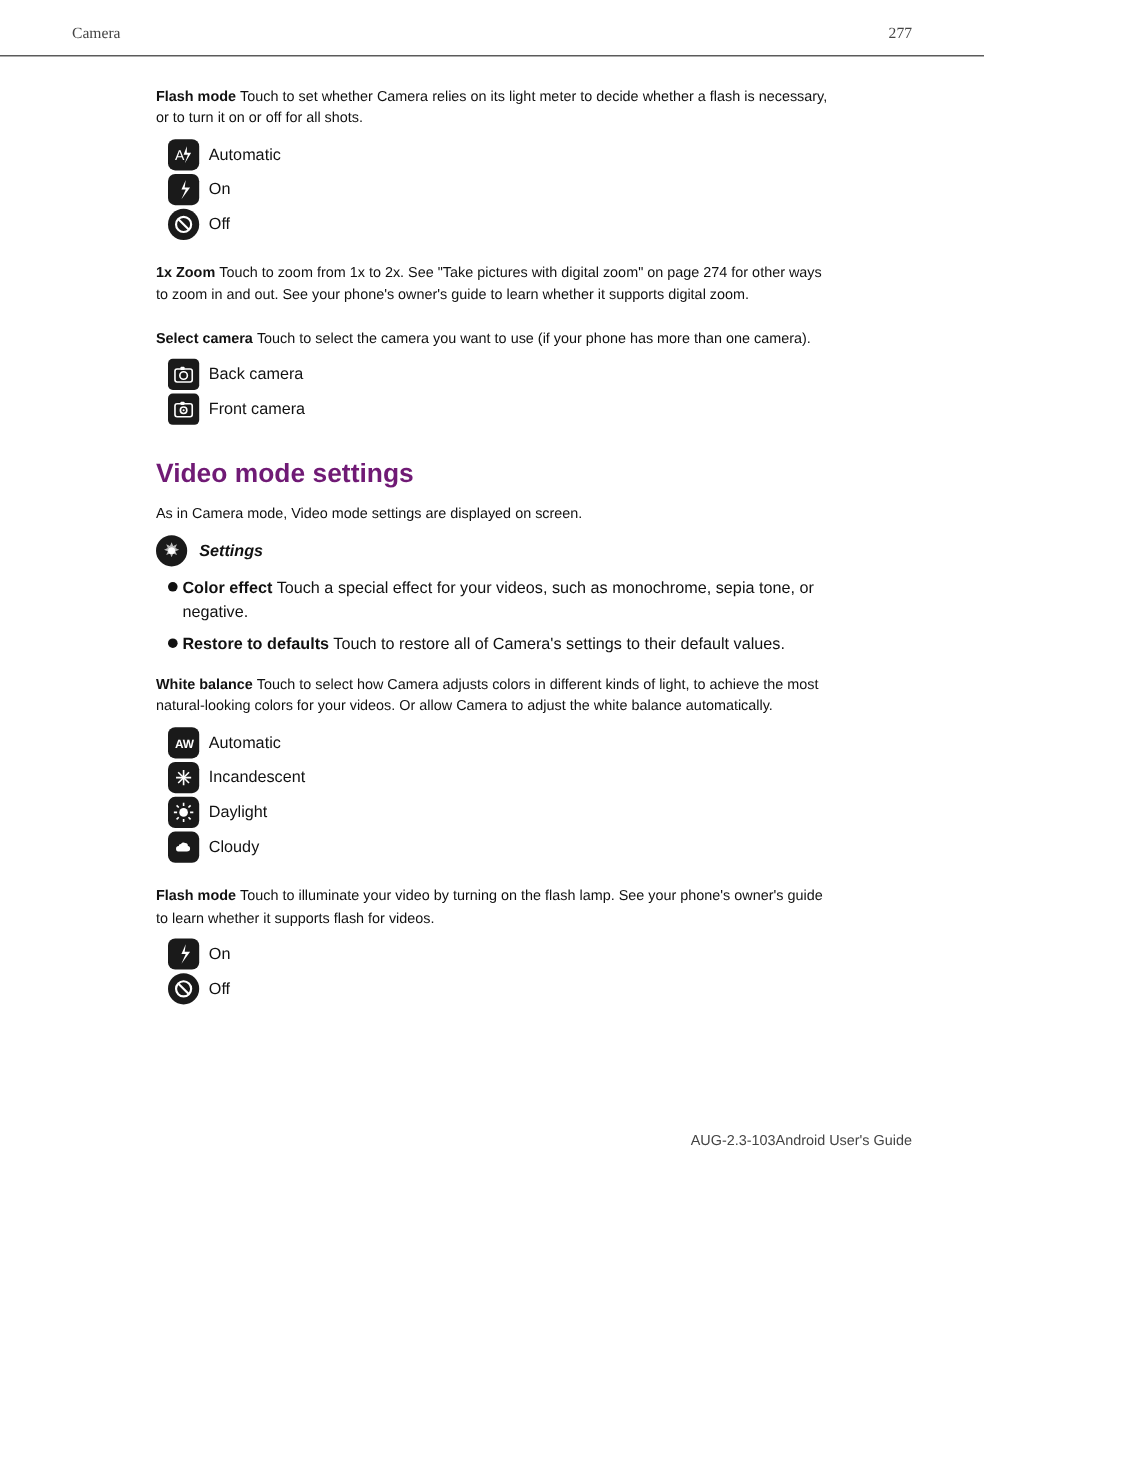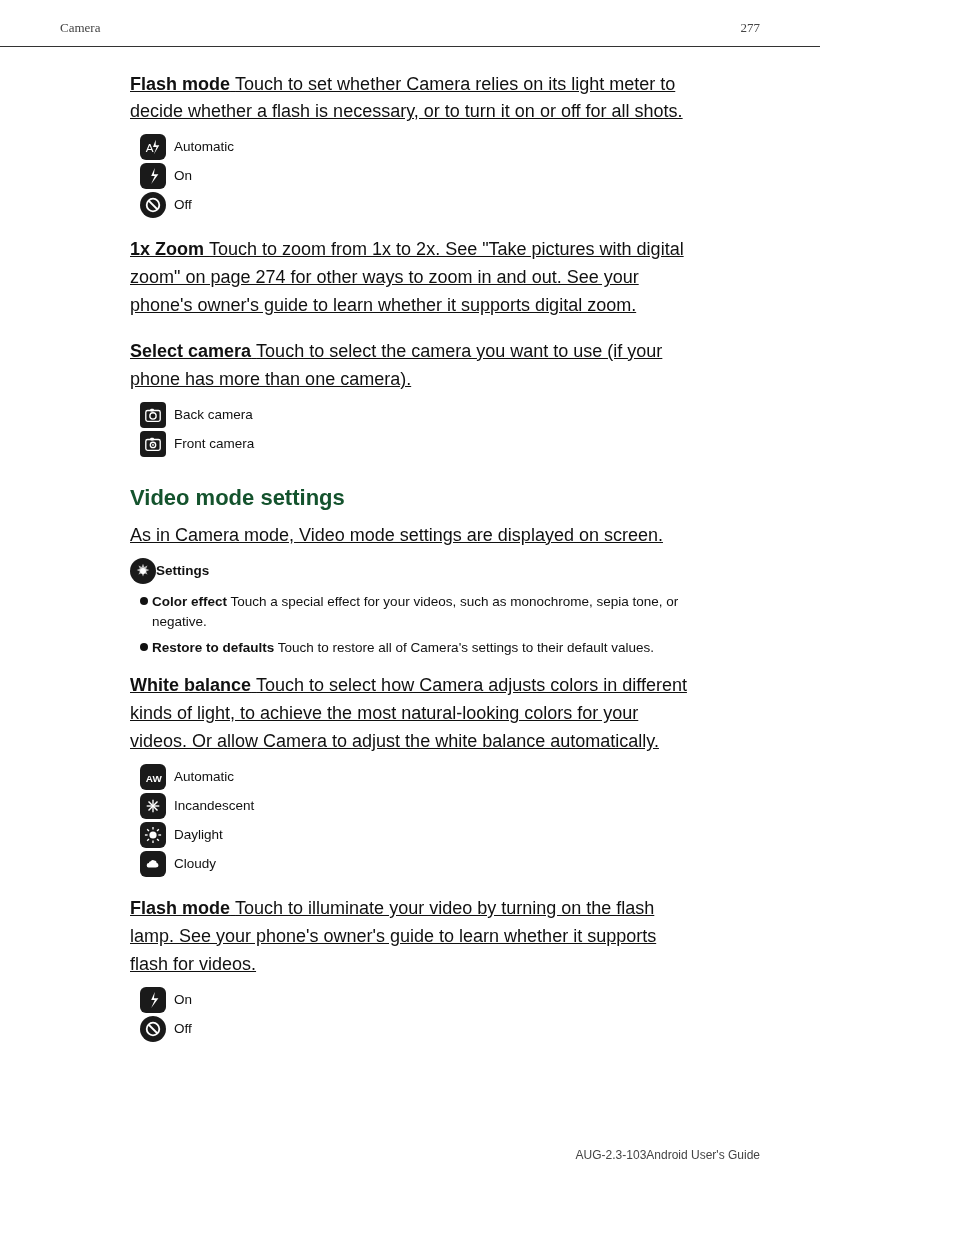--- a/index.html
+++ b/index.html
@@ -37,24 +37,23 @@
     }
     .section {
       margin-bottom: 18px;
     }
     .term-inline {
       font-weight: bold;
       font-family: Arial, Helvetica, sans-serif;
     }
     .description {
       font-family: Arial, Helvetica, sans-serif;
-      font-size: 18px;
+      font-size: 12px;
       line-height: 1.55;
       margin-bottom: 8px;
-      text-decoration: underline;
     }
     .icon-row {
       display: flex;
       align-items: center;
       gap: 8px;
       margin: 3px 0 3px 10px;
       font-family: Arial, Helvetica, sans-serif;
       font-size: 13.5px;
     }
     .icon-box {
@@ -91,28 +90,30 @@
       justify-content: center;
       color: white;
       font-size: 13px;
       flex-shrink: 0;
     }
     .section-heading {
       font-family: Arial, Helvetica, sans-serif;
       font-size: 22px;
       font-weight: bold;
       margin: 24px 0 8px 0;
-      color: #14532d;
+      color: #701a75;
     }
     .settings-row {
       display: flex;
       align-items: center;
+      gap: 10px;
       margin: 8px 0;
       font-family: Arial, Helvetica, sans-serif;
       font-size: 13.5px;
+      font-style: italic;
     }
     .bullet-item {
       display: flex;
       align-items: flex-start;
       gap: 4px;
       margin: 6px 0 6px 10px;
       font-family: Arial, Helvetica, sans-serif;
       font-size: 13.5px;
       line-height: 1.5;
     }

